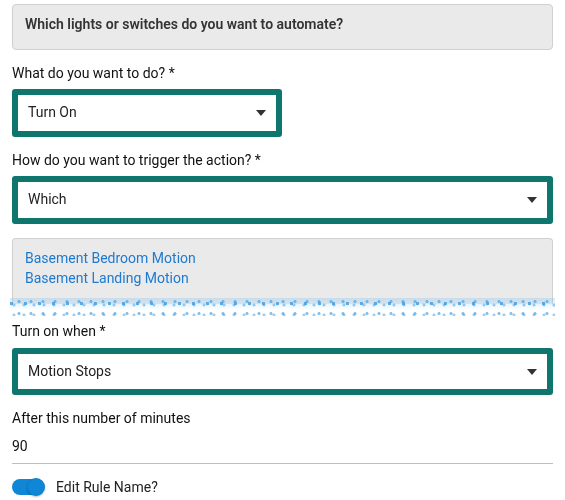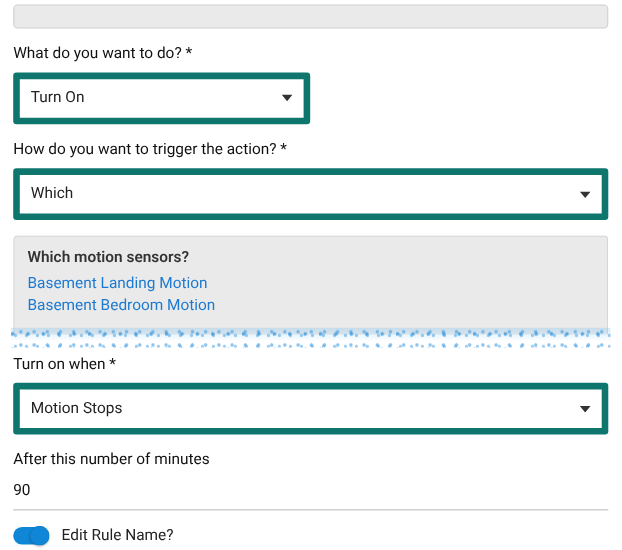--- a/index.html
+++ b/index.html
@@ -106,20 +106,21 @@
   .input-text-plain {
     font-size: 14px;
     color: #111;
     width: 100%;
   }
 </style>
 </head>
 <body>
 
 <div class="panel">
+  <div class="panel-title">Which lights or switches do you want to automate?</div>
 </div>
 
 <div class="field-label">What do you want to do? *</div>
 <div class="select-box half">
   <span class="select-value">Turn On</span>
   <span class="caret">
     <svg width="10" height="6" viewBox="0 0 10 6">
         <path d="M0 0 L5 6 L10 0 Z" fill="#333"></path>
       </svg>
   </span>
@@ -130,23 +131,22 @@
   <span class="select-value">Which</span>
   <span class="caret">
     <svg width="10" height="6" viewBox="0 0 10 6">
         <path d="M0 0 L5 6 L10 0 Z" fill="#333"></path>
       </svg>
   </span>
 </div>
 
 <div class="tear-wrap">
   <div class="panel">
-    <div class="panel-title">Which motion sensors?</div>
+    <a class="link">Basement Bedroom Motion</a>
     <a class="link">Basement Landing Motion</a>
-    <a class="link">Basement Bedroom Motion</a>
   </div>
   <div class="tear-edge"></div>
 </div>
 
 <div class="field-label" style="margin-top:2px;">Turn on when *</div>
 <div class="select-box">
   <span class="select-value">Motion Stops</span>
   <span class="caret">
     <svg width="10" height="6" viewBox="0 0 10 6">
         <path d="M0 0 L5 6 L10 0 Z" fill="#333"></path>

